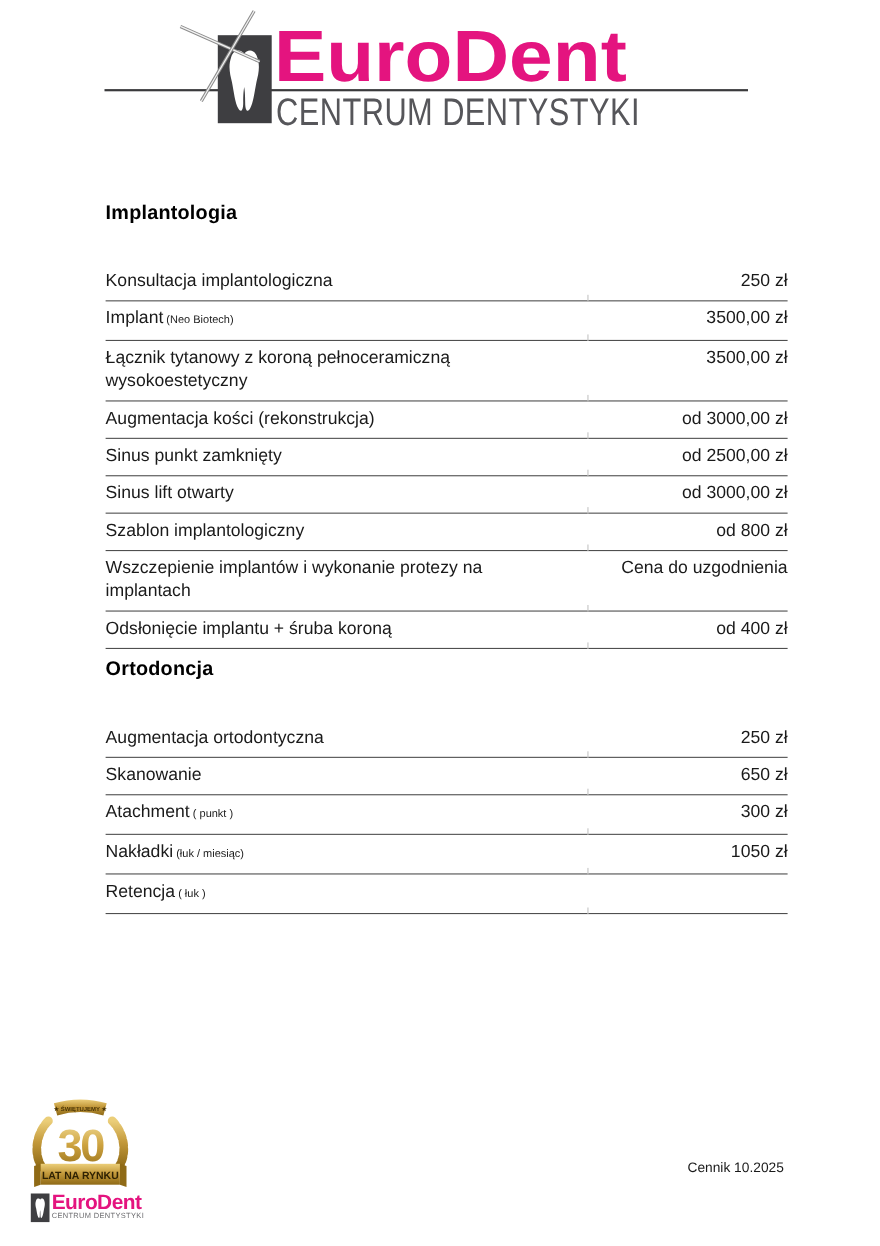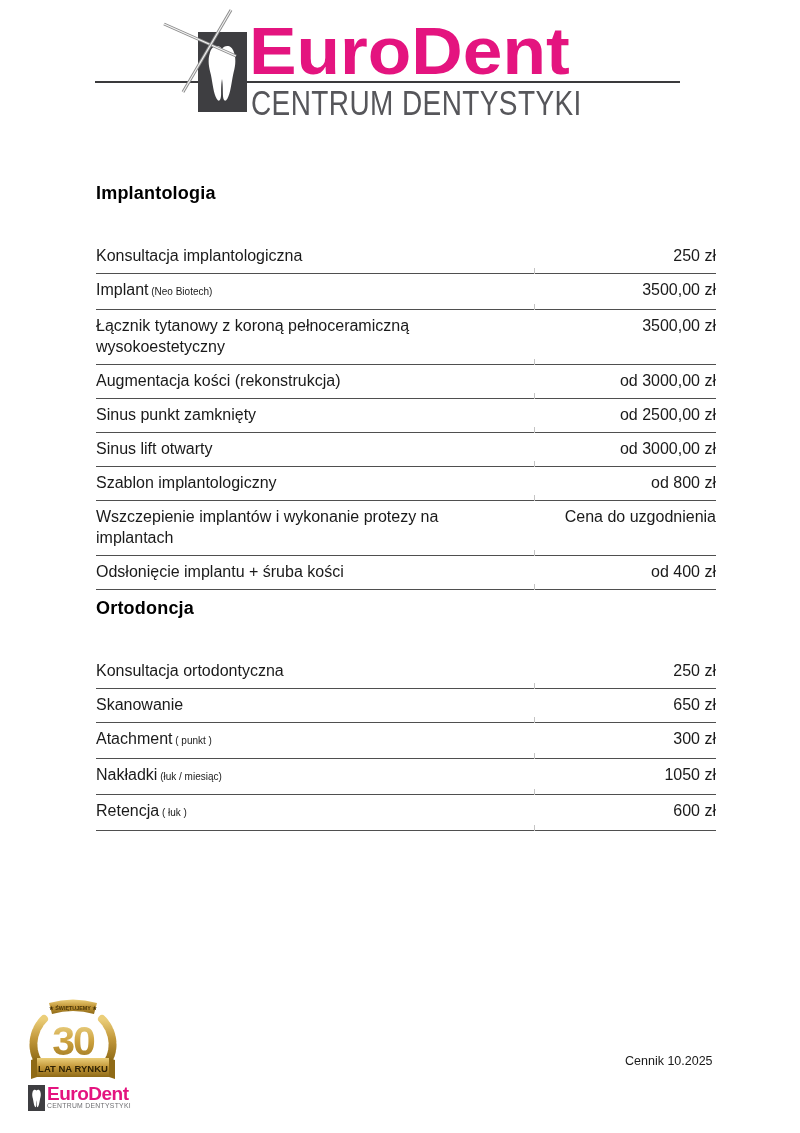--- a/index.html
+++ b/index.html
@@ -105,48 +105,47 @@
         <div class="price-row">
           <div class="cell-name">Szablon implantologiczny</div>
           <div class="cell-price">od 800 zł</div>
         </div>
         <div class="price-row">
           <div class="cell-name">Wszczepienie implantów i wykonanie protezy na
 implantach</div>
           <div class="cell-price">Cena do uzgodnienia</div>
         </div>
         <div class="price-row">
-          <div class="cell-name">Odsłonięcie implantu + śruba kości</div>
+          <div class="cell-name">Odsłonięcie implantu + śruba koroną</div>
           <div class="cell-price">od 400 zł</div>
         </div>
       </div>
   </div>
 
   <div class="section section-2">
     <h2 class="sec-title">Ortodoncja</h2>
     <div class="price-table">
         <div class="price-row">
-          <div class="cell-name">Konsultacja ortodontyczna</div>
+          <div class="cell-name">Augmentacja ortodontyczna</div>
           <div class="cell-price">250 zł</div>
         </div>
         <div class="price-row">
           <div class="cell-name">Skanowanie</div>
           <div class="cell-price">650 zł</div>
         </div>
         <div class="price-row">
           <div class="cell-name">Atachment<span class="note"> ( punkt )</span></div>
           <div class="cell-price">300 zł</div>
         </div>
         <div class="price-row">
           <div class="cell-name">Nakładki<span class="note"> (łuk / miesiąc)</span></div>
           <div class="cell-price">1050 zł</div>
         </div>
         <div class="price-row">
           <div class="cell-name">Retencja<span class="note"> ( łuk )</span></div>
-          <div class="cell-price">600 zł</div>
         </div>
       </div>
   </div>
 
   <div class="badge">
     <svg width="92" height="90" viewBox="0 0 92 90">
       <defs>
         <linearGradient id="gold" x1="0" y1="0" x2="0" y2="1">
           <stop offset="0" stop-color="#EBCE79"></stop>
           <stop offset="0.45" stop-color="#C49A3C"></stop>

